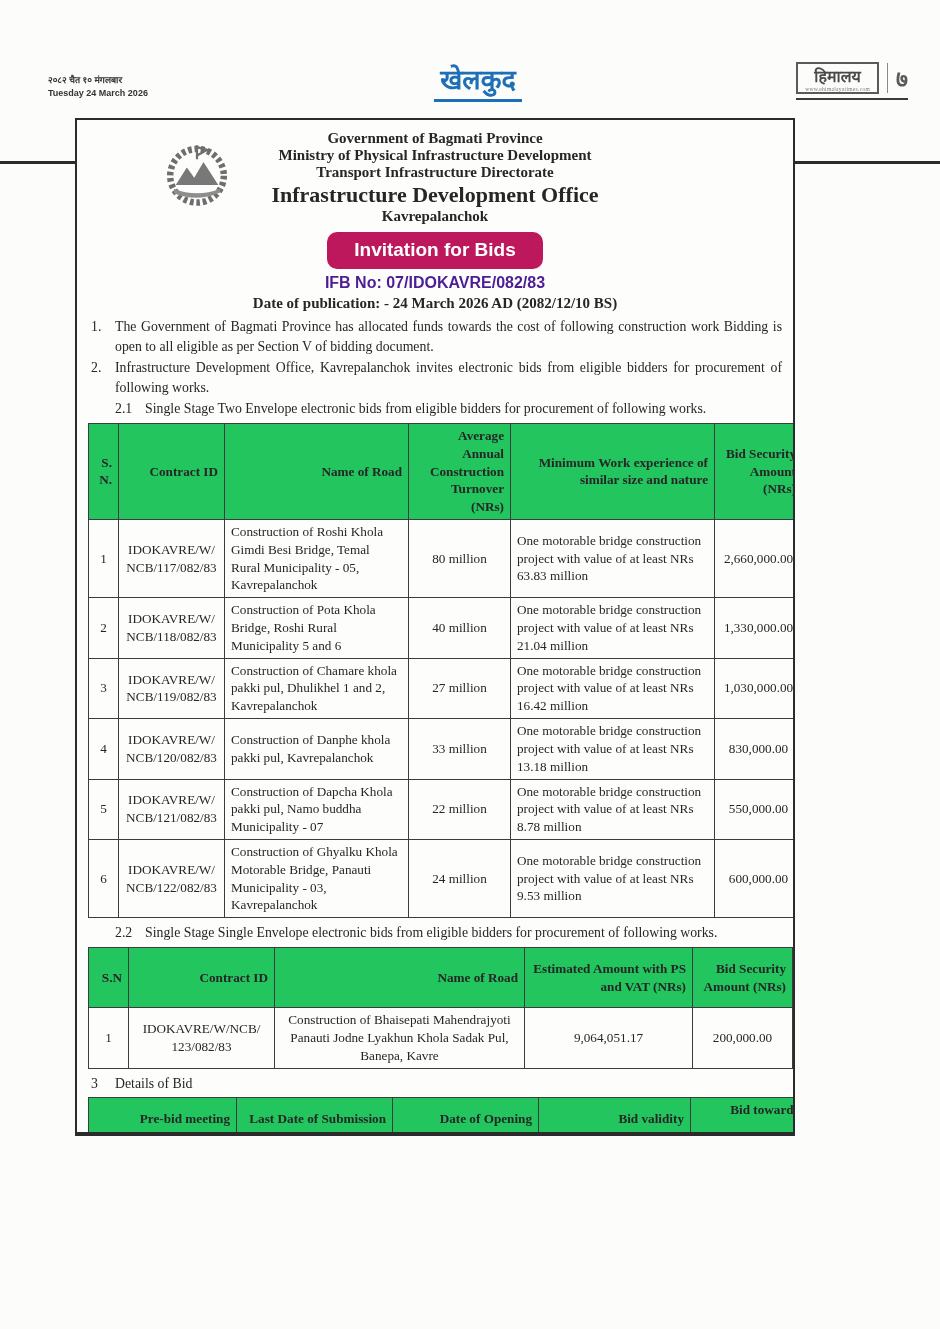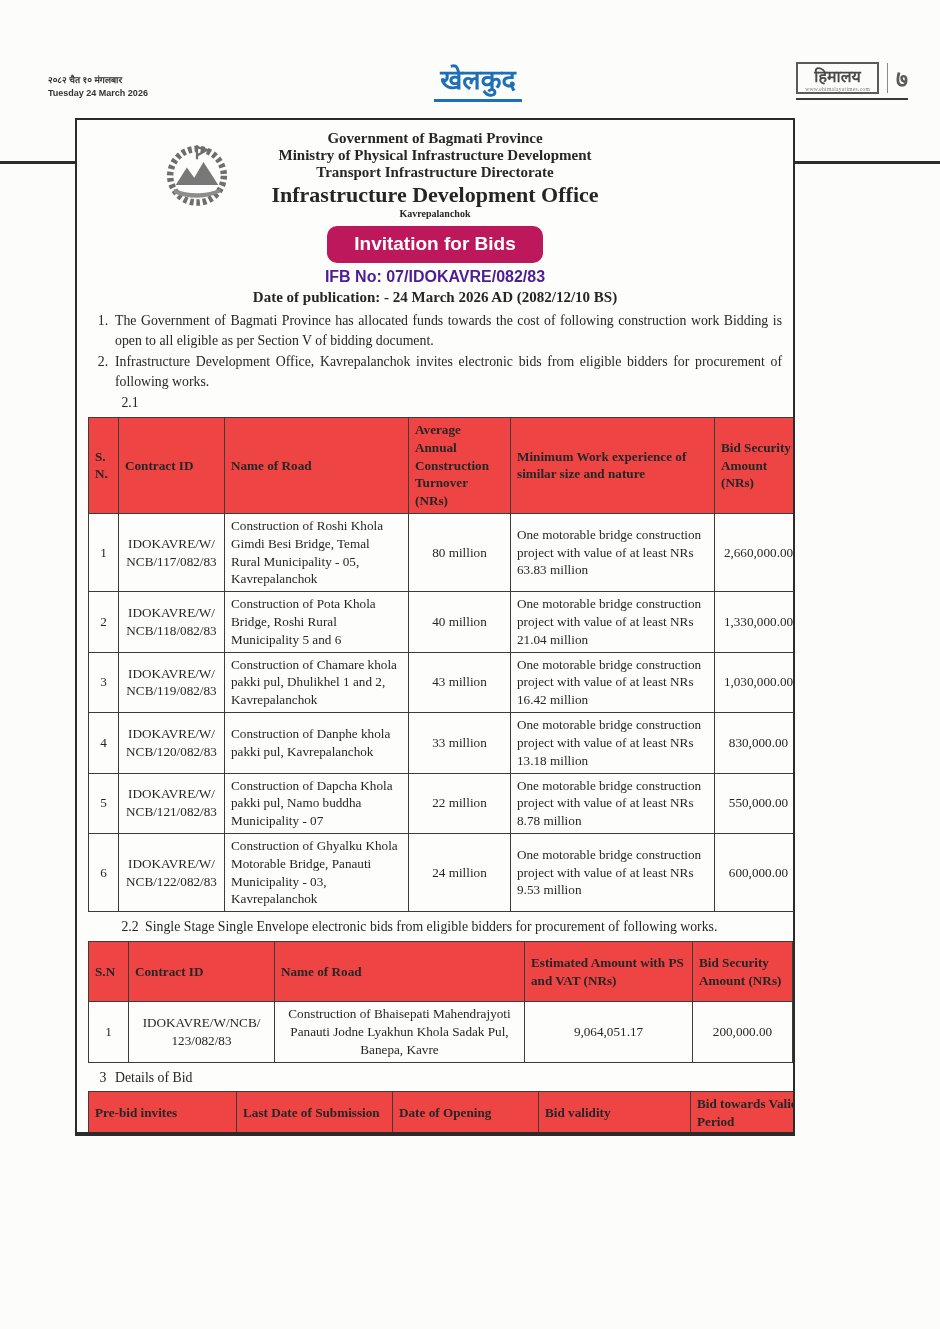--- a/index.html
+++ b/index.html
@@ -45,42 +45,42 @@
   .ad {
     position: absolute; left: 75px; top: 118px; width: 720px; height: 1018px;
     border: 2px solid #2b2b2b; border-bottom-width: 4px;
     background: #fdfdfc; padding: 6px 11px 4px; overflow: hidden;
   }
   .ad-head { position: relative; text-align: center; }
   .emblem { position: absolute; left: 72px; top: 6px; width: 74px; height: 74px; }
   .org1 { font-size: 15px; font-weight: bold; margin-top: 4px; }
   .org2, .org3 { font-size: 15px; font-weight: bold; }
   .office { font-size: 22px; font-weight: bold; margin-top: 1px; }
-  .district { font-size: 10px; font-weight: bold; }
+  .district { font-size: 15px; font-weight: bold; }
   .banner-wrap { text-align: center; margin: 7px 0 5px; }
   .banner {
     display: inline-block; background: #be185d; color: #fff;
     font-family: "Liberation Sans", sans-serif; font-weight: bold;
     font-size: 19px; padding: 7px 27px 8px; border-radius: 10px;
   }
   .ifb {
     text-align: center; font-family: "Liberation Sans", sans-serif;
     font-weight: bold; font-size: 16px; color: #4c1d95;
   }
   .pubdate { text-align: center; font-weight: bold; font-size: 15px; margin: 3px 0 5px; }
 
   .clause { display: flex; font-size: 13.8px; line-height: 1.42; text-align: justify; margin-bottom: 2px; }
-  .clause .num { flex: none; width: 27px; padding-left: 3px; text-align: center; }
+  .clause .num { flex: none; width: 27px; padding-left: 3px; }
   .clause.sub { margin-left: 24px; margin-top: 2px; }
   .clause.sub .num { width: 33px; }
   .clause.plain { text-align: left; }
 
   table { border-collapse: collapse; width: 100%; font-size: 13.2px; margin: 4px 0 5px; table-layout: fixed; }
   th, td { border: 1px solid #3c3c3c; padding: 3px 6px; vertical-align: middle; line-height: 1.35; }
-  th { background: #ef4444; font-weight: bold; text-align: left; }
+  th { background: #22c55e; font-weight: bold; text-align: right; }
   td { text-align: center; }
   td.left { text-align: left; }
 </style>
 </head>
 <body>
 
 <div class="masthead">
   <div class="m-date">
     <div>२०८२ चैत १० मंगलबार</div>
     <div>Tuesday 24 March 2026</div>
@@ -124,20 +124,21 @@
   <div class="clause">
     <span class="num">1.</span>
     <span>The Government of Bagmati Province has allocated funds towards the cost of following construction work Bidding is open to all eligible as per Section V of bidding document.</span>
   </div>
   <div class="clause">
     <span class="num">2.</span>
     <span>Infrastructure Development Office, Kavrepalanchok invites electronic bids from eligible bidders for procurement of following works.</span>
   </div>
   <div class="clause sub plain">
     <span class="num">2.1</span>
+    <span>Single Stage Two Envelope electronic bids from eligible bidders for procurement of following works.</span>
   </div>
 
   <table>
     <colgroup>
         <col style="width:30px">
         <col style="width:106px">
         <col style="width:184px">
         <col style="width:102px">
         <col style="width:204px">
         <col style="width:88px">
@@ -168,21 +169,21 @@
       <td class="left">Construction of Pota Khola Bridge, Roshi Rural Municipality 5 and 6</td>
       <td>40 million</td>
       <td class="left">One motorable bridge construction project with value of at least NRs 21.04 million</td>
       <td>1,330,000.00</td>
       <td>5,000</td>
     </tr>
     <tr>
       <td>3</td>
       <td>IDOKAVRE/W/ NCB/119/082/83</td>
       <td class="left">Construction of Chamare khola pakki pul, Dhulikhel 1 and 2, Kavrepalanchok</td>
-      <td>43 million</td>
+      <td>27 million</td>
       <td class="left">One motorable bridge construction project with value of at least NRs 16.42 million</td>
       <td>1,030,000.00</td>
       <td>5,000</td>
     </tr>
     <tr>
       <td>4</td>
       <td>IDOKAVRE/W/ NCB/120/082/83</td>
       <td class="left">Construction of Danphe khola pakki pul, Kavrepalanchok</td>
       <td>33 million</td>
       <td class="left">One motorable bridge construction project with value of at least NRs 13.18 million</td>
@@ -252,21 +253,21 @@
   <table>
     <colgroup>
         <col style="width:148px">
         <col style="width:156px">
         <col style="width:146px">
         <col style="width:152px">
         <col style="width:162px">
       </colgroup>
     <tbody>
         <tr>
-      <th>Pre-bid invites</th>
+      <th>Pre-bid meeting</th>
       <th>Last Date of Submission</th>
       <th>Date of Opening</th>
       <th>Bid validity</th>
       <th>Bid towards Validity Period</th>
     </tr>
 
   </tbody>
     </table>
 
 </div>

